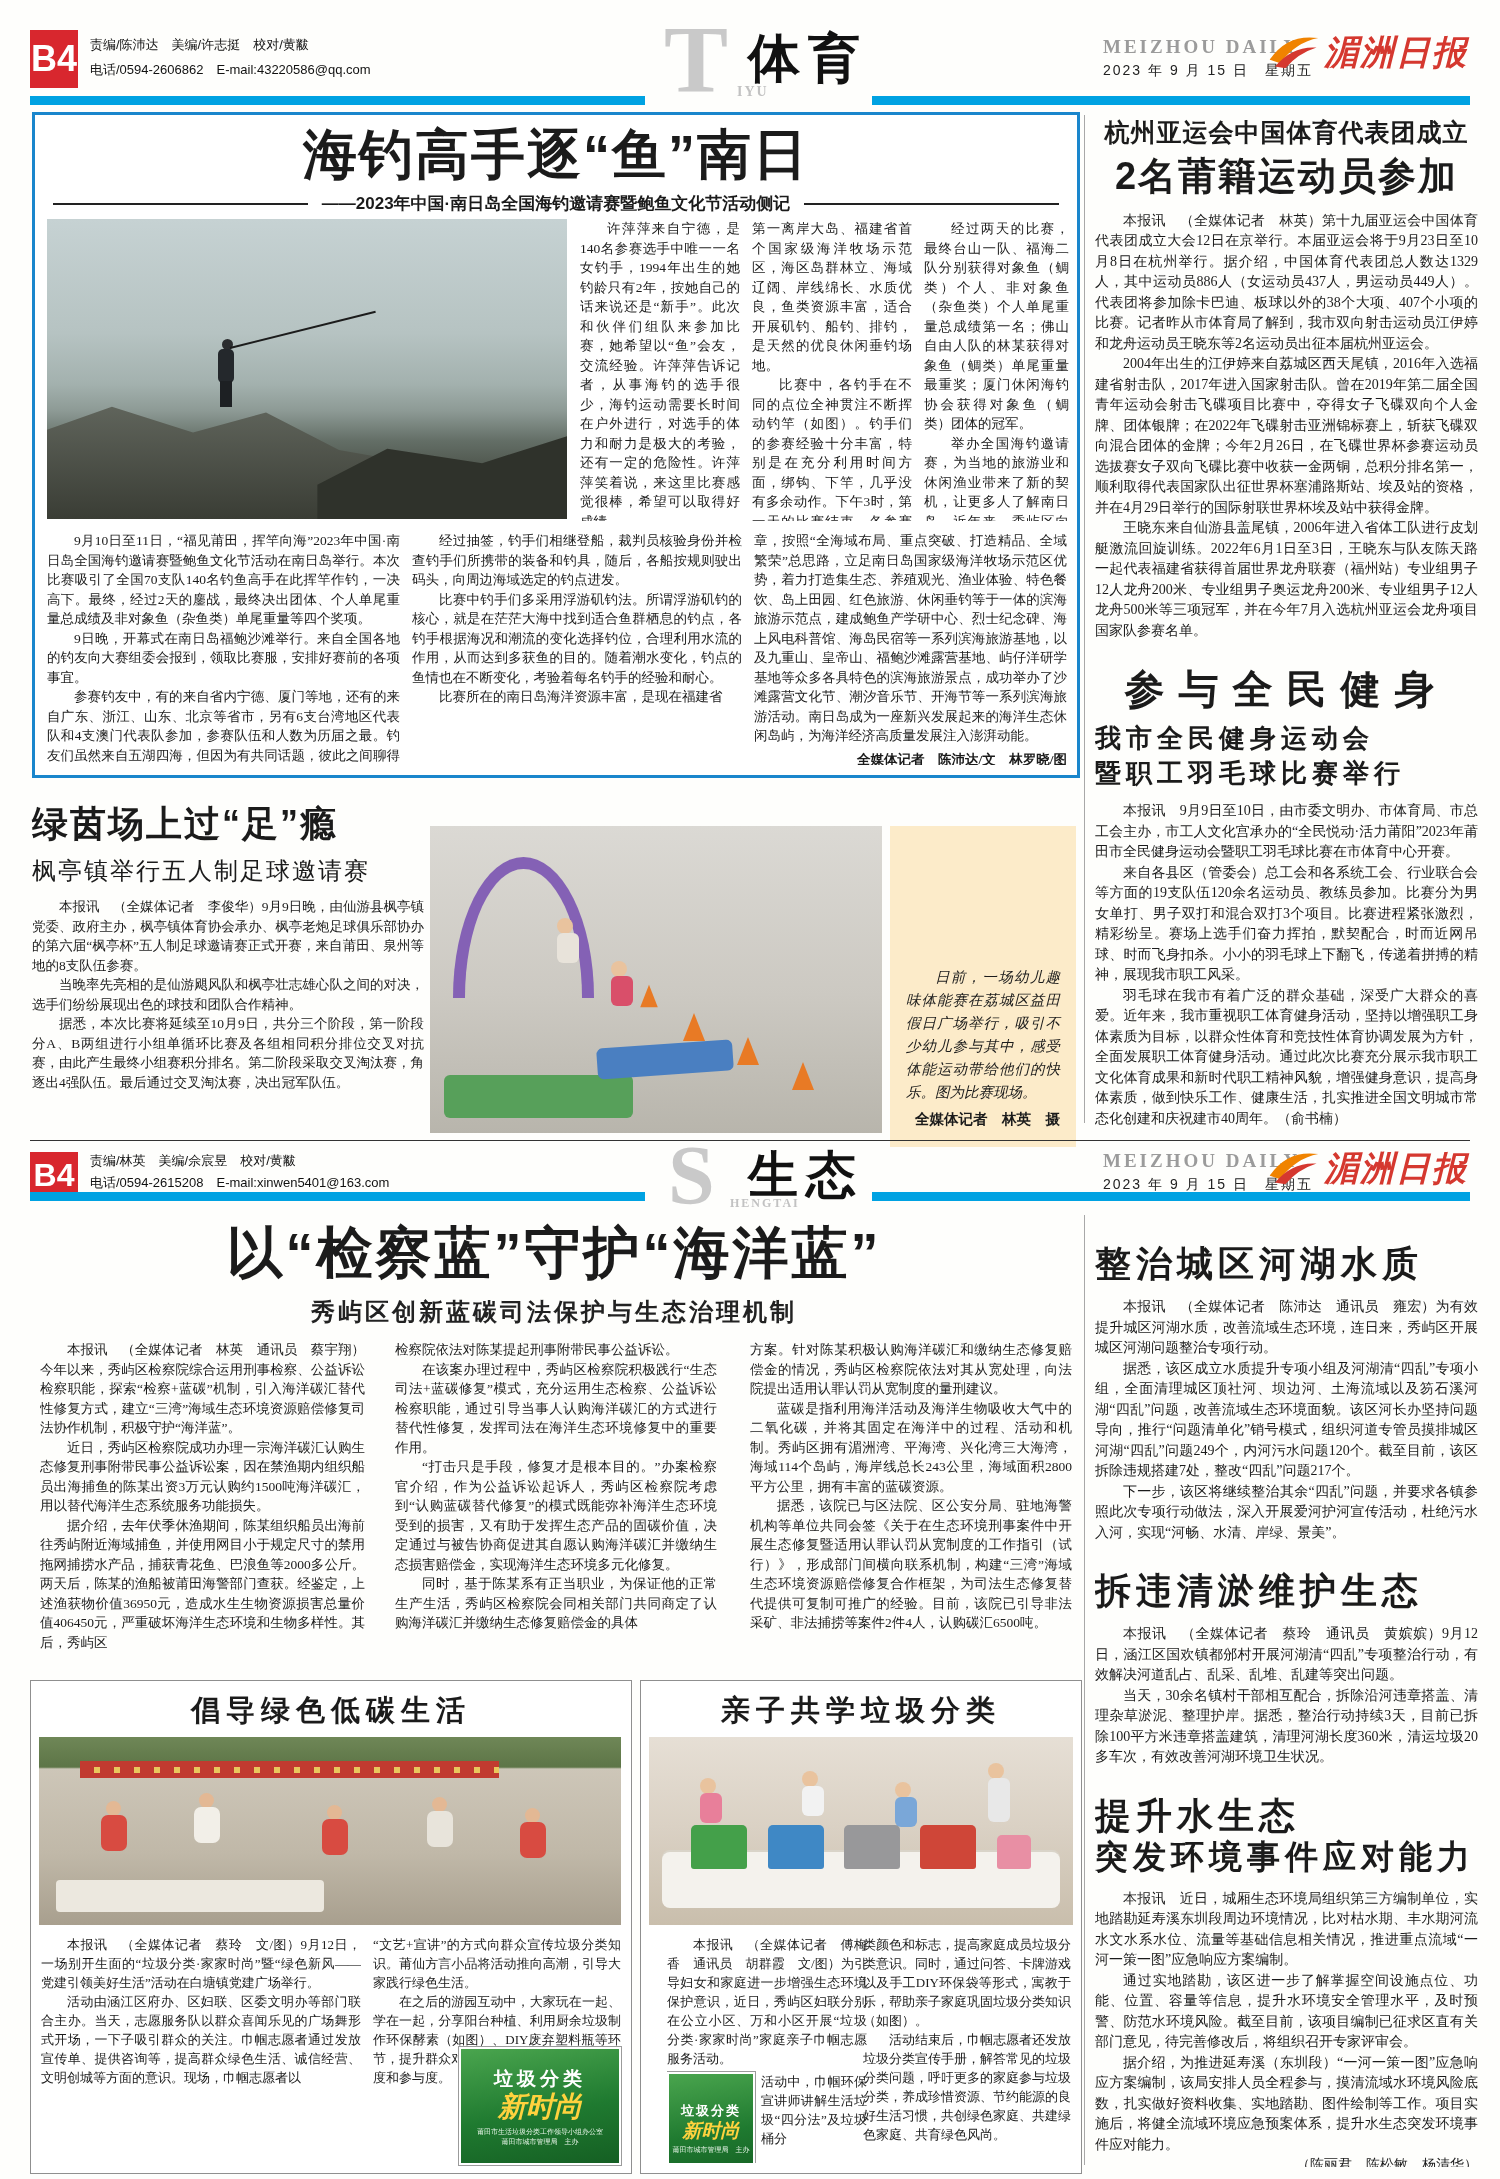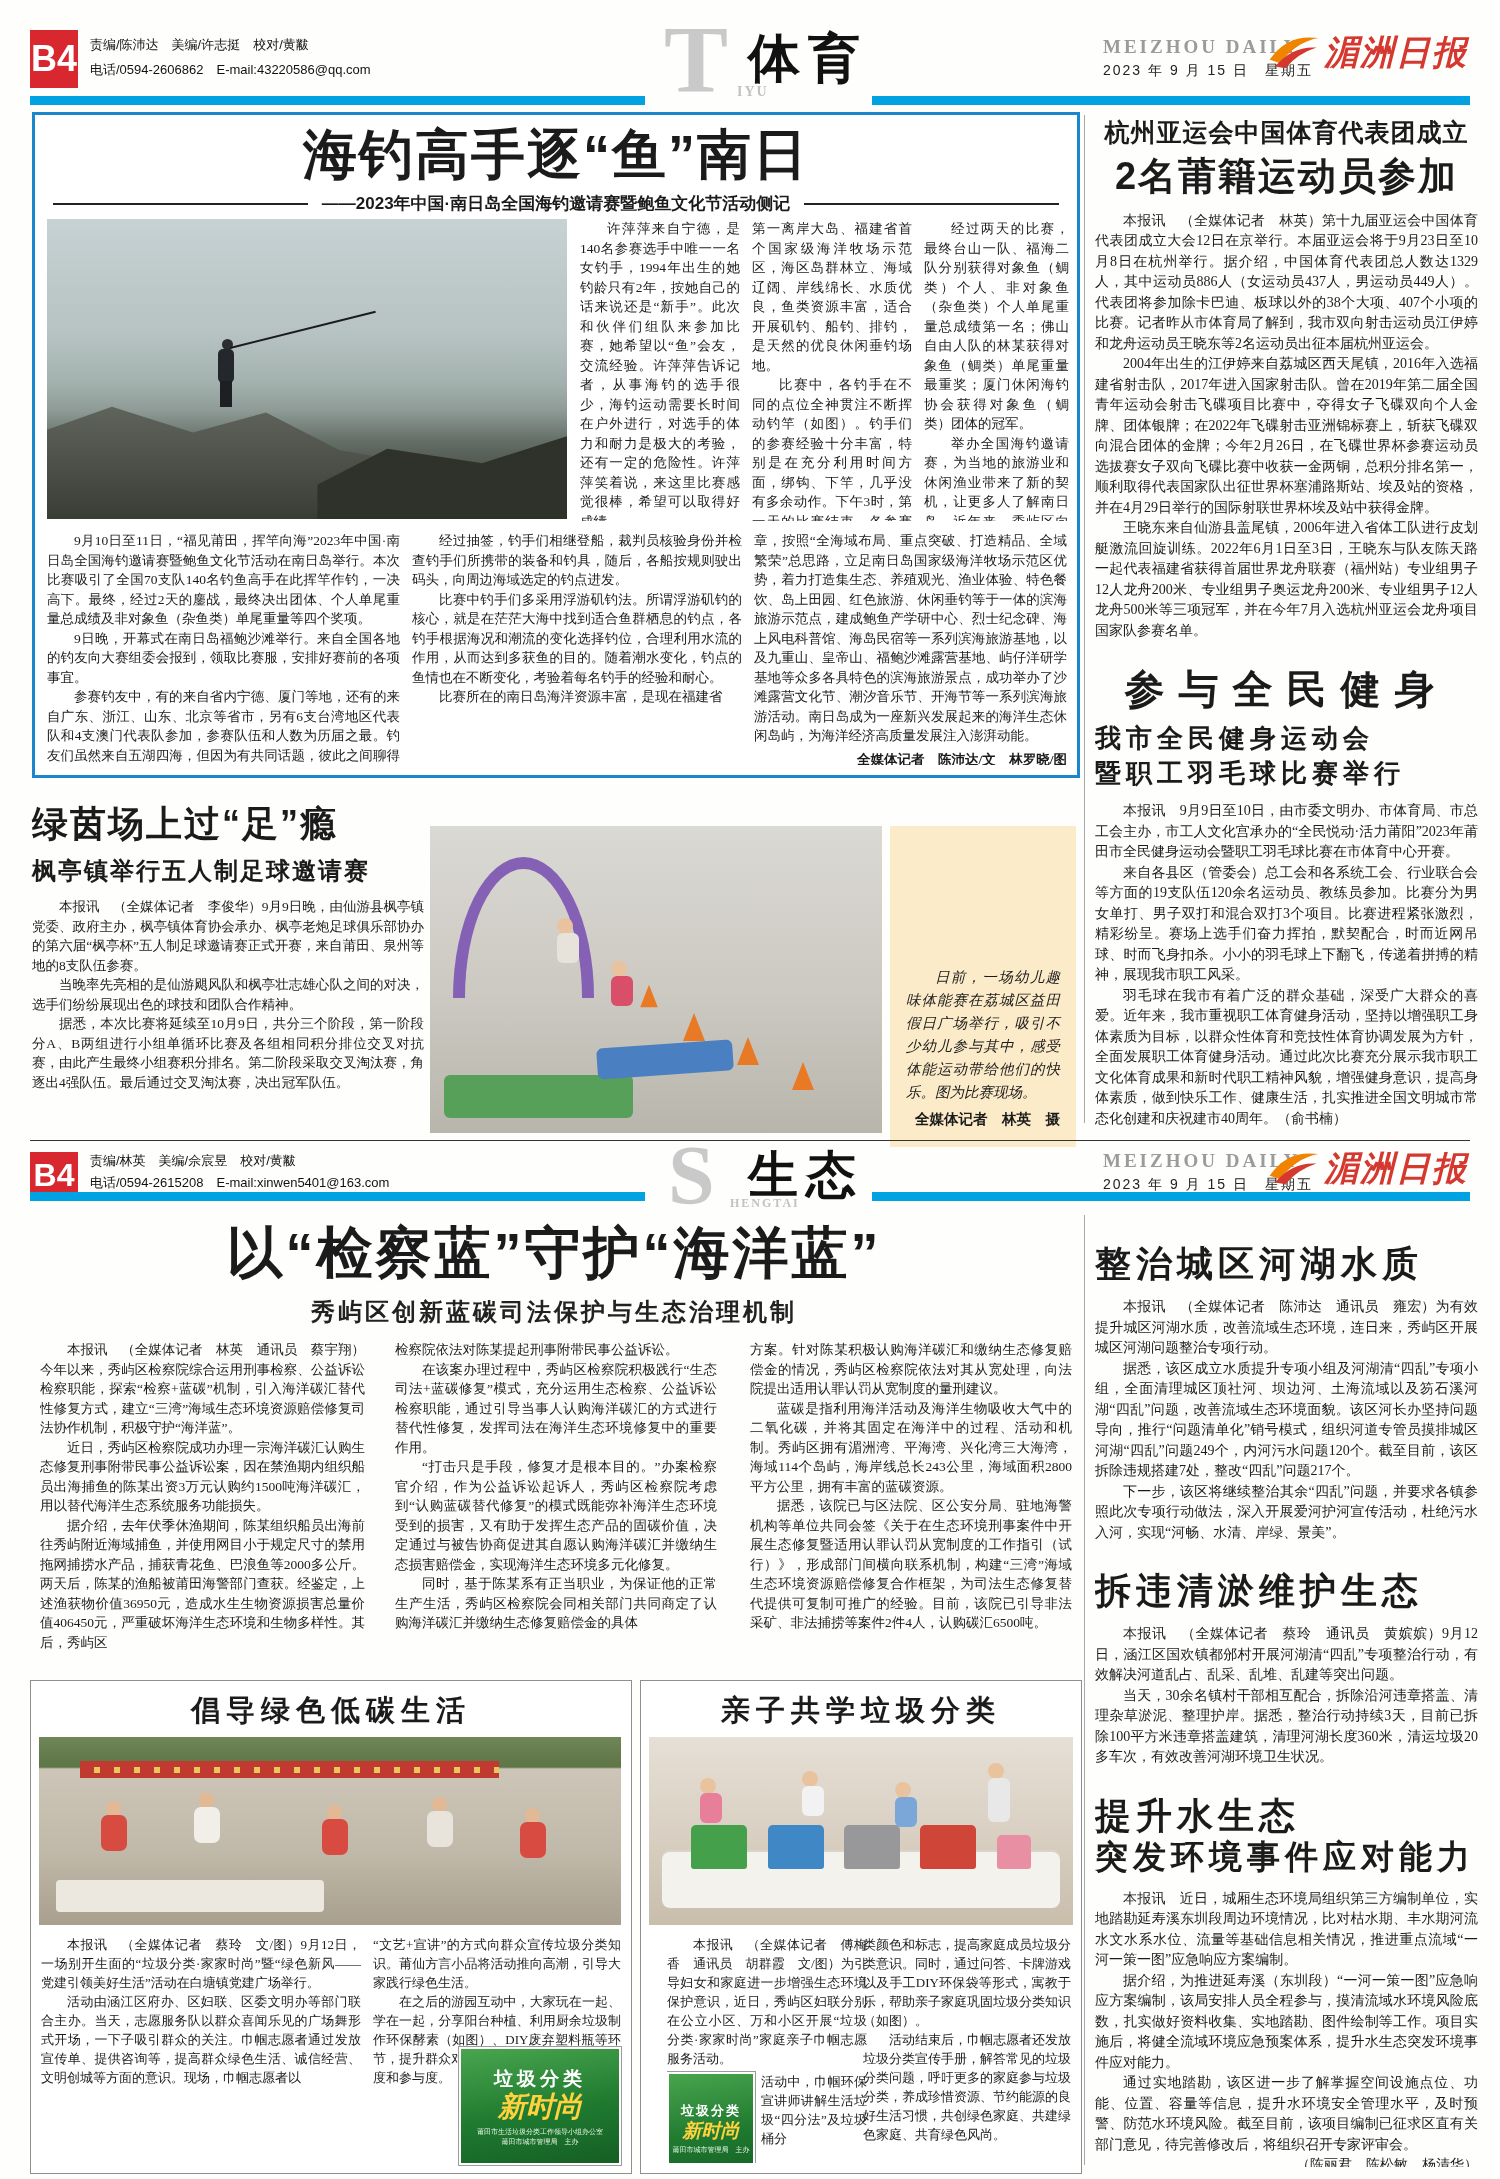--- a/index.html
+++ b/index.html
@@ -60,21 +60,21 @@
   .rcol{position:absolute;overflow:hidden;font-size:14px;line-height:20.5px;text-align:justify;}
   .rcol p{margin:0;text-indent:2em;}
   .rh-serif{font-family:"Liberation Serif",serif;font-weight:bold;font-size:25px;text-align:center;letter-spacing:1px;margin:0 0 6px;}
   .rh-big{font-family:"Liberation Sans",sans-serif;font-weight:900;font-size:38px;text-align:center;letter-spacing:2px;margin:0 0 12px;line-height:1.15;}
   .rh-fit{font-family:"Liberation Sans",sans-serif;font-weight:900;font-size:40px;letter-spacing:14px;text-align:center;line-height:1.3;margin:0;}
   .rh-sub{font-family:"Liberation Sans",sans-serif;font-weight:600;font-size:26px;letter-spacing:5px;text-align:left;line-height:1.35;margin:6px 0 0;}
   .rh-eco{font-family:"Liberation Sans",sans-serif;font-weight:900;font-size:36px;letter-spacing:5px;margin:0 0 12px;line-height:1.2;}
   .rsig{text-align:right;}
   
   .h-soccer{font-family:"Liberation Sans",sans-serif;font-weight:900;font-size:36px;letter-spacing:2px;margin:0;}
-  .h-soccer-dek{font-family:"Liberation Sans",sans-serif;font-weight:700;font-size:24px;letter-spacing:2px;margin:6px 0 10px;}
+  .h-soccer-dek{font-family:"Liberation Sans",sans-serif;font-weight:400;font-size:24px;letter-spacing:2px;margin:6px 0 10px;}
   .h-eco-main{font-family:"Liberation Sans",sans-serif;font-weight:900;font-size:56px;letter-spacing:3px;text-align:center;line-height:1.05;}
   .h-eco-dek{font-family:"Liberation Sans",sans-serif;font-weight:bold;font-size:24px;letter-spacing:3px;text-align:center;color:#222;}
   .botbox{border:1px solid #8f8f8f;background:#fff;}
   .h-bot{font-family:Liberation Mono, monospace;font-weight:900;font-size:29px;letter-spacing:6px;text-align:center;margin:10px 0 8px;}
   .poster{background:linear-gradient(170deg,#4aa54e 0%,#1f7a30 55%,#155f23 100%);border:2px solid #fff;outline:1px solid #9b9b9b;color:#fff;display:flex;flex-direction:column;align-items:center;justify-content:center;text-align:center;font-family:"Liberation Sans",sans-serif;box-sizing:border-box;}
   .poster .t1{font-weight:900;font-size:19px;letter-spacing:4px;}
   .poster .t2{color:#ffd23e;font-size:28px;font-weight:bold;font-family:"DejaVu Serif",serif;font-style:italic;line-height:1.1;}
   .poster .sm{font-size:7px;line-height:9px;color:#e7f5e8;margin-top:5px;}
   .poster.mini .t1{font-size:13px;letter-spacing:2px;}
   .poster.mini .t2{font-size:19px;}
@@ -256,22 +256,22 @@
       </div>
     <div class="rh-eco" style="margin-top:26px">拆违清淤维护生态</div>
     <div class="rcol" style="position:static">
         <p>本报讯　（全媒体记者　蔡玲　通讯员　黄嫔嫔）9月12日，涵江区国欢镇都邠村开展河湖清“四乱”专项整治行动，有效解决河道乱占、乱采、乱堆、乱建等突出问题。</p>
         <p>当天，30余名镇村干部相互配合，拆除沿河违章搭盖、清理杂草淤泥、整理护岸。据悉，整治行动持续3天，目前已拆除100平方米违章搭盖建筑，清理河湖长度360米，清运垃圾20多车次，有效改善河湖环境卫生状况。</p>
       </div>
     <div class="rh-eco" style="margin-top:26px;margin-bottom:0">提升水生态</div>
     <div class="rh-eco" style="font-size:33px">突发环境事件应对能力</div>
     <div class="rcol" style="position:static">
         <p>本报讯　近日，城厢生态环境局组织第三方编制单位，实地踏勘延寿溪东圳段周边环境情况，比对枯水期、丰水期河流水文水系水位、流量等基础信息相关情况，推进重点流域“一河一策一图”应急响应方案编制。</p>
+        <p>通过实地踏勘，该区进一步了解掌握空间设施点位、功能、位置、容量等信息，提升水环境安全管理水平，及时预警、防范水环境风险。截至目前，该项目编制已征求区直有关部门意见，待完善修改后，将组织召开专家评审会。</p>
         <p>据介绍，为推进延寿溪（东圳段）“一河一策一图”应急响应方案编制，该局安排人员全程参与，摸清流域水环境风险底数，扎实做好资料收集、实地踏勘、图件绘制等工作。项目实施后，将健全流域环境应急预案体系，提升水生态突发环境事件应对能力。</p>
-        <p>通过实地踏勘，该区进一步了解掌握空间设施点位、功能、位置、容量等信息，提升水环境安全管理水平，及时预警、防范水环境风险。截至目前，该项目编制已征求区直有关部门意见，待完善修改后，将组织召开专家评审会。</p>
       </div>
     <div class="rcol rsig" style="position:static">（陈丽君　陈松敏　杨清华）</div>
   </div>
 
   <div class="abs botbox" style="left:30px;top:1680px;width:600px;height:492px">
     <div class="h-bot">倡导绿色低碳生活</div>
     <div class="photo ph3" style="left:8px;top:56px;width:582px;height:188px">
       <span class="banner"></span>
       <span class="person" style="left:10%;top:34%">
           <span class="head"></span>

